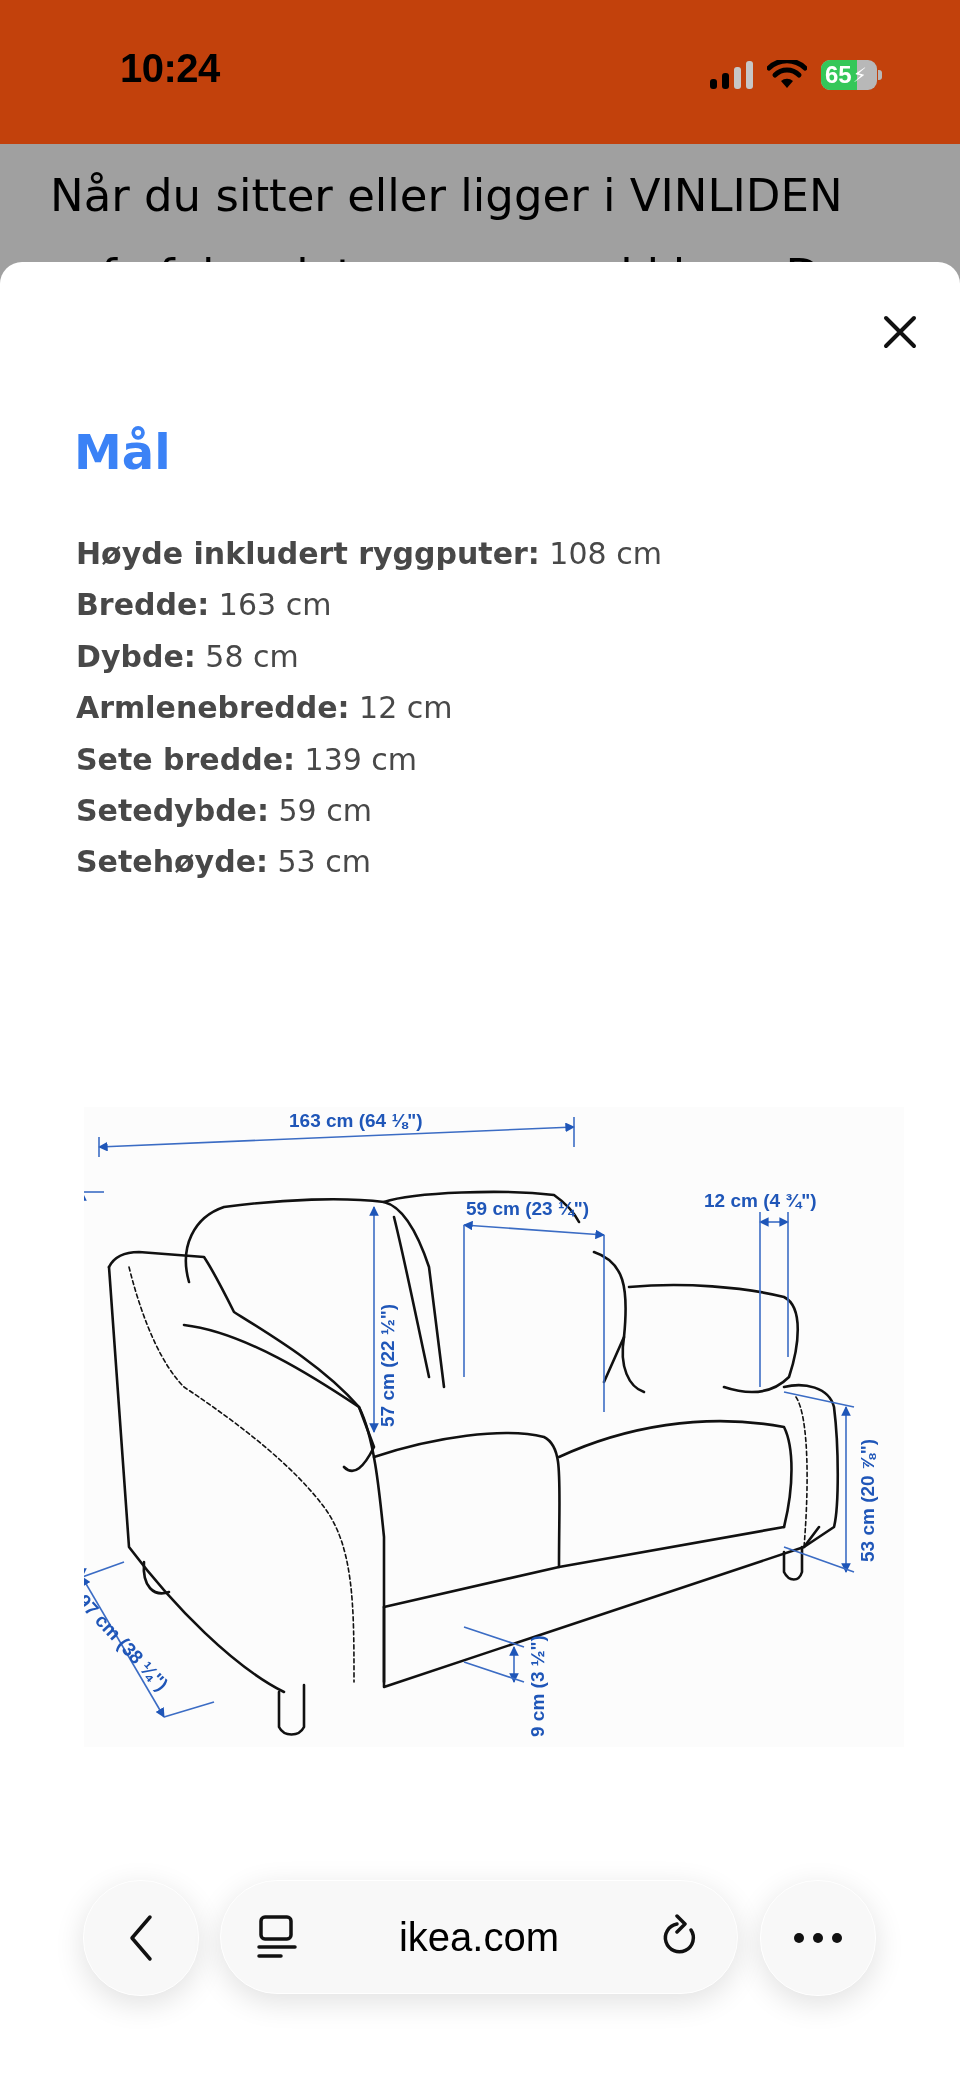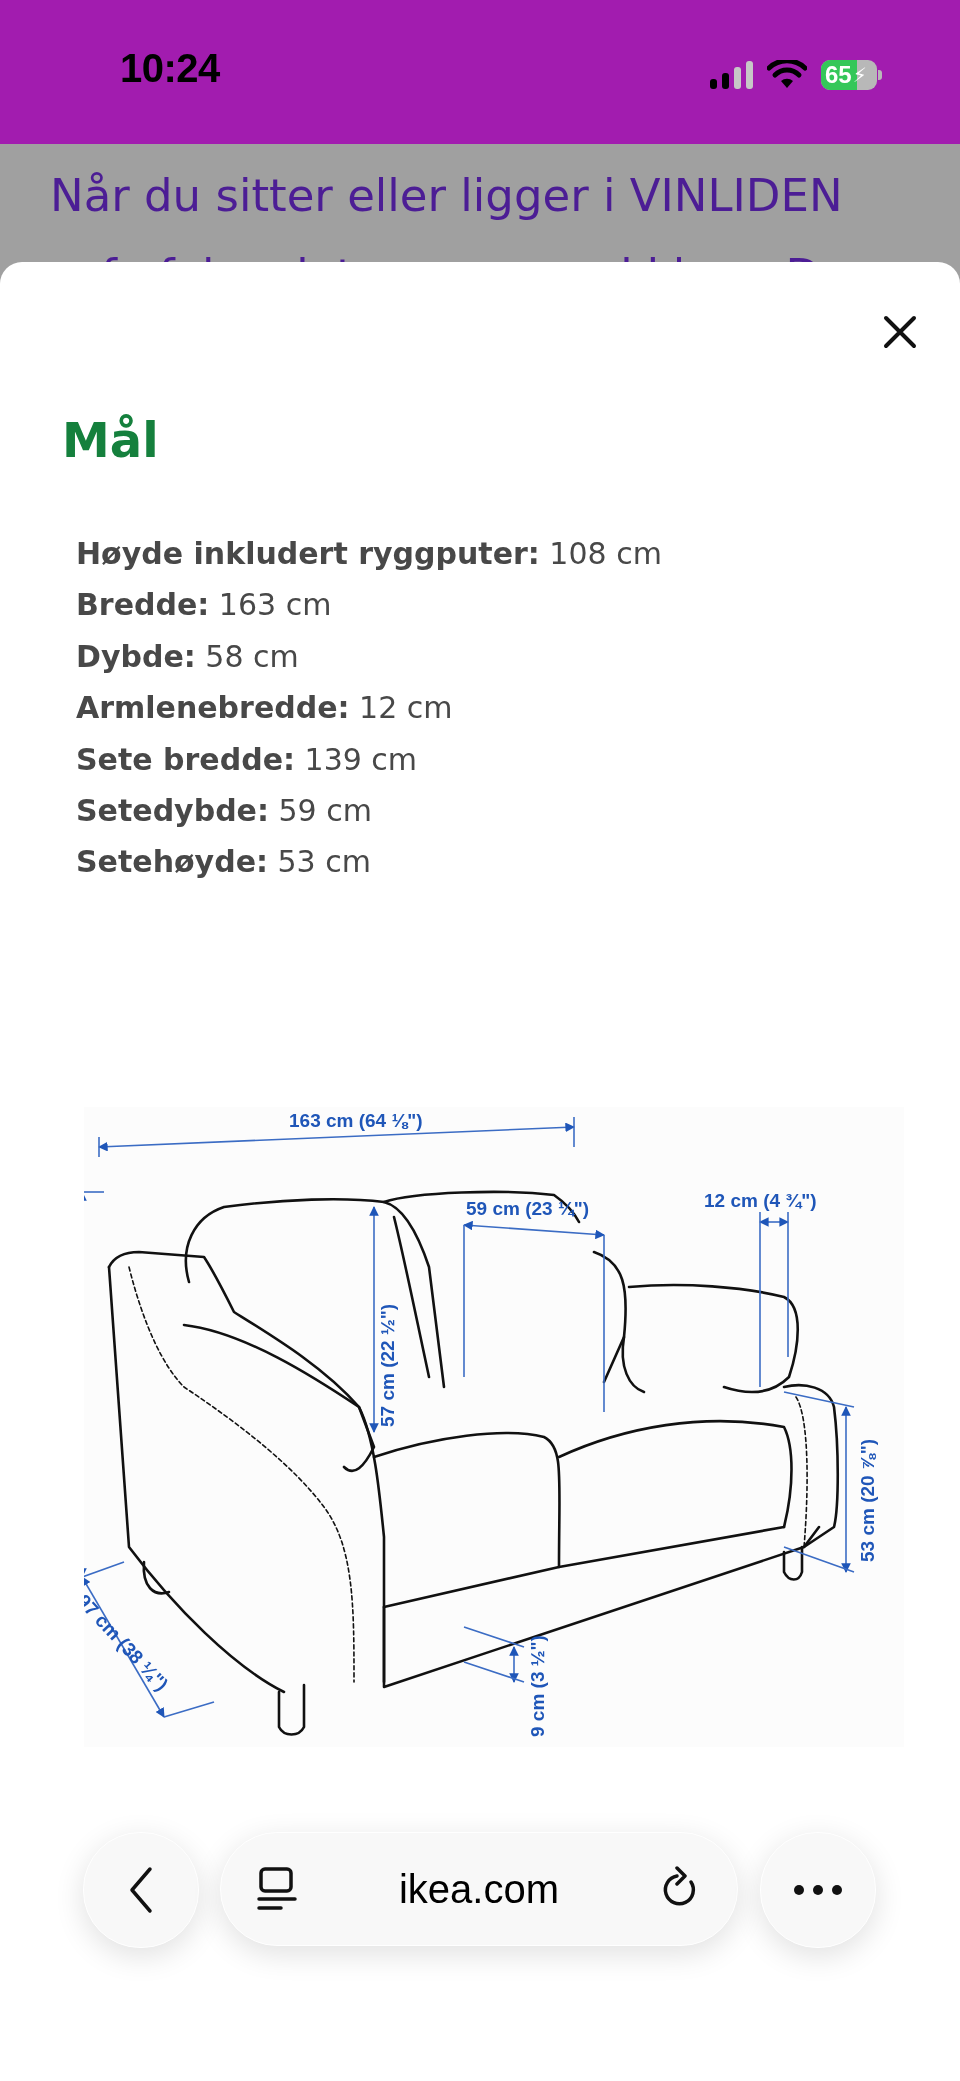--- a/index.html
+++ b/index.html
@@ -2,49 +2,49 @@
 <html><head>
 <meta charset="utf-8">
 <style>
   html, body { margin: 0; padding: 0; }
   body {
     width: 960px; height: 2081px; overflow: hidden; position: relative;
     background: #ffffff;
     font-family: "DejaVu Sans", "Liberation Sans", sans-serif;
   }
   
-  .statusbar { position: absolute; left: 0; top: 0; width: 960px; height: 144px; background: #a21caf; }
+  .statusbar { position: absolute; left: 0; top: 0; width: 960px; height: 144px; background: #c2410c; }
   .time { position: absolute; left: 120px; top: 46px; font-family: "Liberation Sans", sans-serif; font-weight: 700; font-size: 40px; color: #000; letter-spacing: -0.5px; }
   .sb-icons { position: absolute; right: 78px; top: 60px; display: flex; align-items: center; gap: 14px; }
   .signal { display: flex; align-items: flex-end; gap: 5px; height: 28px; }
   .signal span { width: 7px; border-radius: 3px; background: #000; }
   .signal span.off { background: #c7c7c7; }
   .battery { position: relative; width: 56px; height: 30px; border-radius: 9px; background: #b8b8b8; overflow: hidden; display: flex; align-items: center; }
   .battery .fill { position: absolute; left: 0; top: 0; bottom: 0; width: 65%; background: #34c759; }
   .battery .pct { position: relative; z-index: 2; font-family: "Liberation Sans", sans-serif; font-weight: 700; font-size: 24px; color: #fff; padding-left: 4px; }
   .battery .bolt { position: relative; z-index: 2; color: #fff; font-size: 20px; margin-left: 1px; }
   .battery-tip { width: 4px; height: 10px; background: #b8b8b8; border-radius: 0 3px 3px 0; margin-left: -12px; }
 
   
   .bg-page { position: absolute; left: 0; top: 144px; width: 960px; height: 140px; background: #a0a0a0; overflow: hidden; }
-  .bg-page p { margin: 0; position: absolute; left: 50px; font-size: 45px; color: #4c1d95; line-height: 80px; white-space: nowrap; }
+  .bg-page p { margin: 0; position: absolute; left: 50px; font-size: 45px; color: #000000; line-height: 80px; white-space: nowrap; }
 
   
   .sheet { position: absolute; left: 0; top: 262px; width: 960px; height: 1819px; background: #ffffff; border-radius: 22px 22px 0 0; }
   .close-btn { position: absolute; right: 34px; top: 44px; width: 52px; height: 52px; display: flex; align-items: center; justify-content: center; cursor: pointer; }
-  .sheet-title { position: absolute; left: 58px; top: 146px; margin: 4px; font-size: 48px; font-weight: 700; color: #15803d; font-family: "DejaVu Sans", sans-serif; }
+  .sheet-title { position: absolute; left: 58px; top: 146px; margin: 16px; font-size: 48px; font-weight: 700; color: #3b82f6; font-family: "DejaVu Sans", sans-serif; }
   .dims { position: absolute; left: 58px; top: 510px; margin: 18px; padding: 0; list-style: none; }
   .dims li { font-size: 30px; line-height: 51.4px; color: #484848; white-space: nowrap; }
   .dims li b { font-weight: 700; }
   .sheet .dims { top: 248px; }
 
   .diagram { position: absolute; left: 84px; top: 845px; width: 820px; height: 640px; background: #fcfcfc; }
 
   
-  .toolbar { position: absolute; left: 0; top: 1832px; width: 804px; height: 120px; }
+  .toolbar { position: absolute; left: 0; top: 1880px; width: 804px; height: 120px; }
   .pill { position: absolute; top: 0; height: 114px; background: #f8f8f8; border: 1.5px solid #ffffff; border-radius: 57px; box-shadow: 0 8px 30px rgba(0,0,0,0.12); display: flex; align-items: center; justify-content: center; cursor: pointer; }
   .pill.back { left: 83px; width: 114px; }
   .pill.url { left: 220px; width: 518px; justify-content: space-between; padding: 0 36px; box-sizing: border-box; }
   .pill.more { left: 760px; width: 114px; }
   .url-text { font-family: "Liberation Sans", sans-serif; font-size: 40px; color: #000; }
 </style>
 </head>
 <body>
 
 <div class="statusbar">

